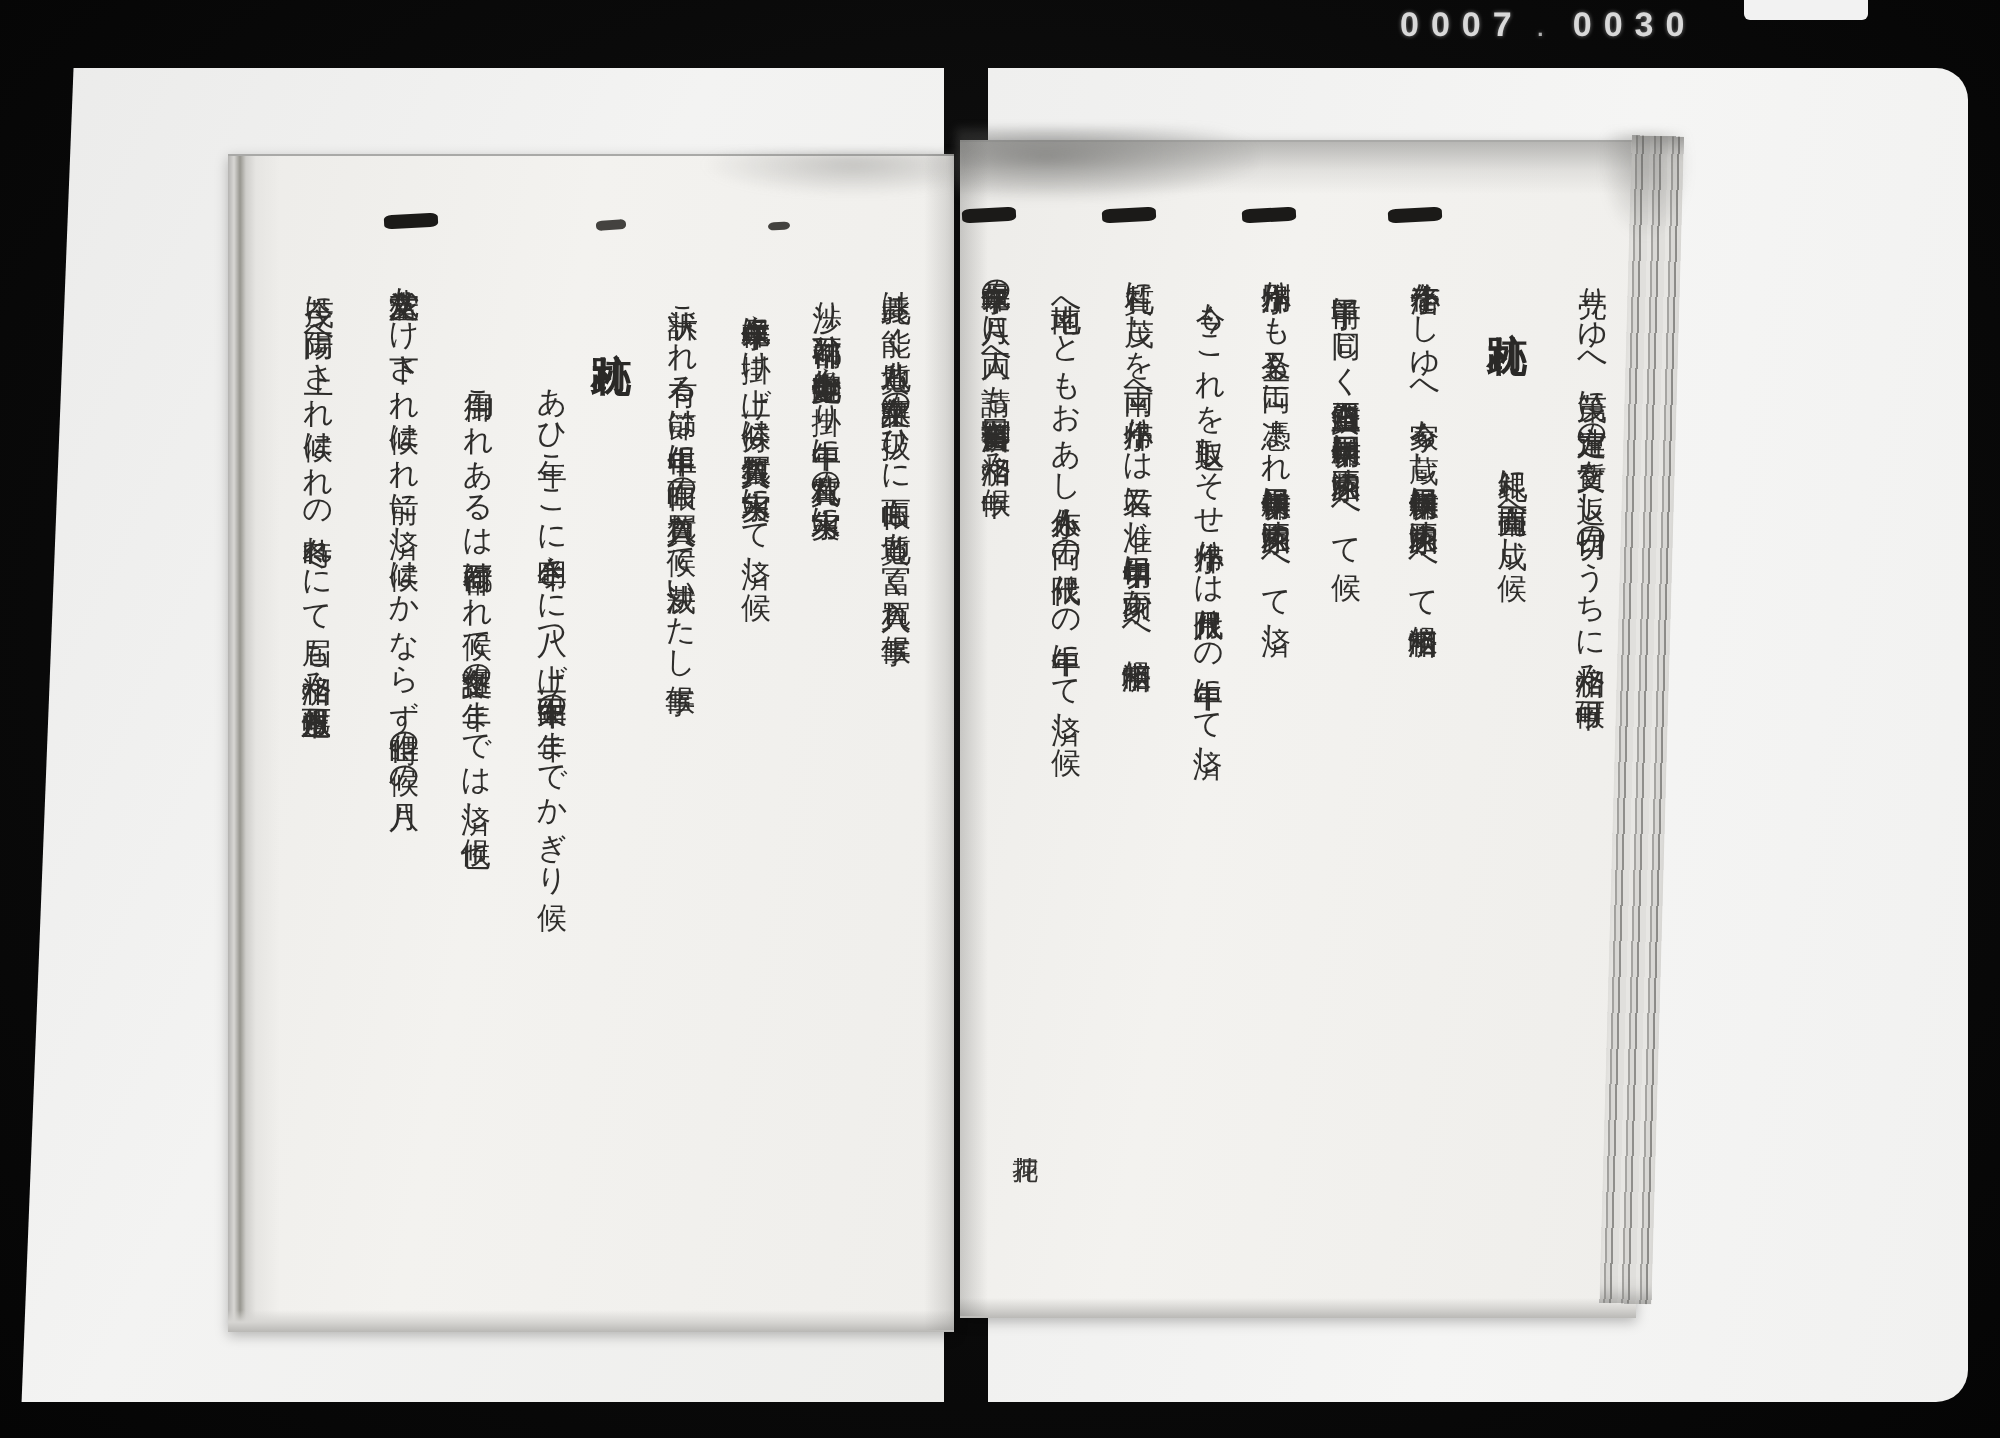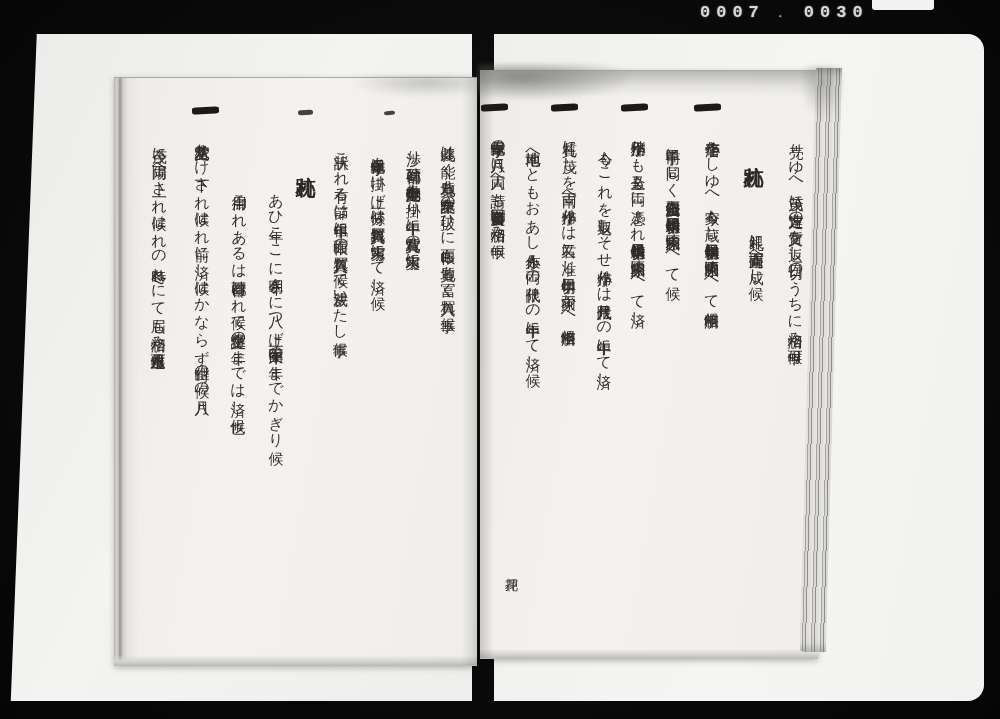--- a/index.html
+++ b/index.html
@@ -1,21 +1,21 @@
 <!DOCTYPE html>
 <html><head>
 <meta charset="utf-8">
 <style>
   html,body{margin:0;padding:0;background:#000;}
   .stage{position:relative;width:1000px;height:719px;overflow:hidden;
          background:radial-gradient(ellipse at 50% 45%, #151515 0%, #0a0a0a 60%, #050505 100%);
          font-family:"DejaVu Sans",sans-serif;}
   
   .counter{position:absolute;left:700px;top:3px;color:#d9d9d9;
-           font-family:Liberation Mono, monospace;font-weight:bold;font-size:17px;
+           font-family:Liberation Sans, sans-serif;font-weight:bold;font-size:17px;
            letter-spacing:6px;text-shadow:0 0 2px rgba(255,255,255,.45);}
   .counter .grp{display:inline-block;}
   .counter .dot{display:inline-block;font-size:11px;margin:0 4px 0 -4px;opacity:.8;letter-spacing:0;}
   .film-tab{position:absolute;left:872px;top:0;width:62px;height:10px;background:#f2f2f2;
             border-radius:0 0 3px 3px;}
   
   .mat{position:absolute;background:linear-gradient(115deg,#ebebea 0%,#f3f3f2 45%,#eeeeec 100%);}
   .mat-left{left:8px;top:34px;width:464px;height:667px;
             clip-path:polygon(6.2% 0,100% 0,100% 100%,0.6% 100%);}
   .mat-right{left:494px;top:34px;width:490px;height:667px;border-radius:0 16px 16px 0;

